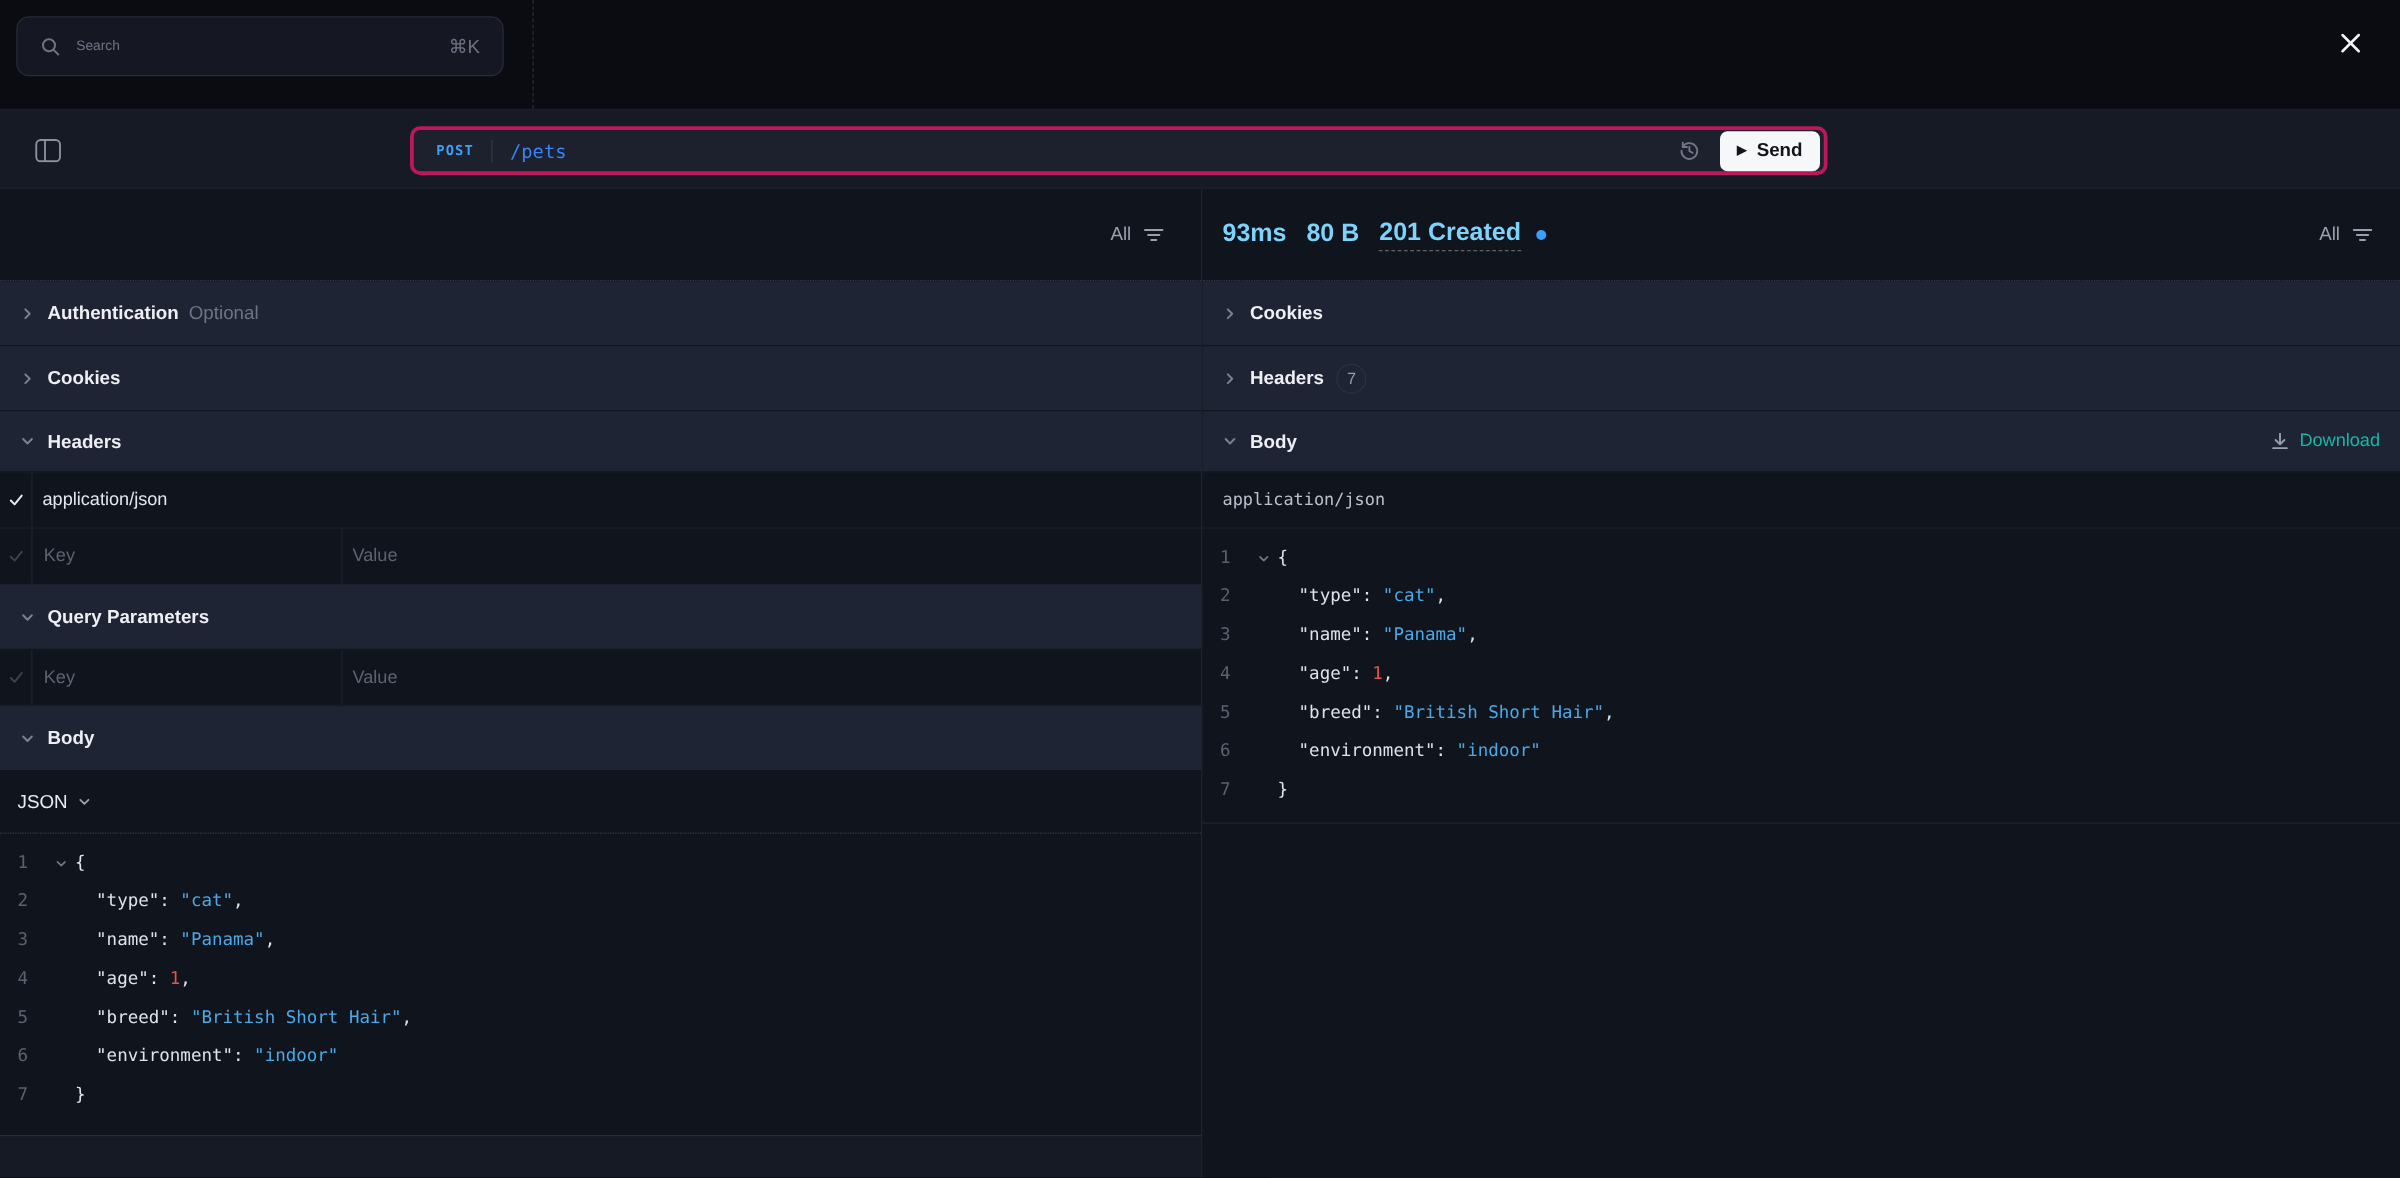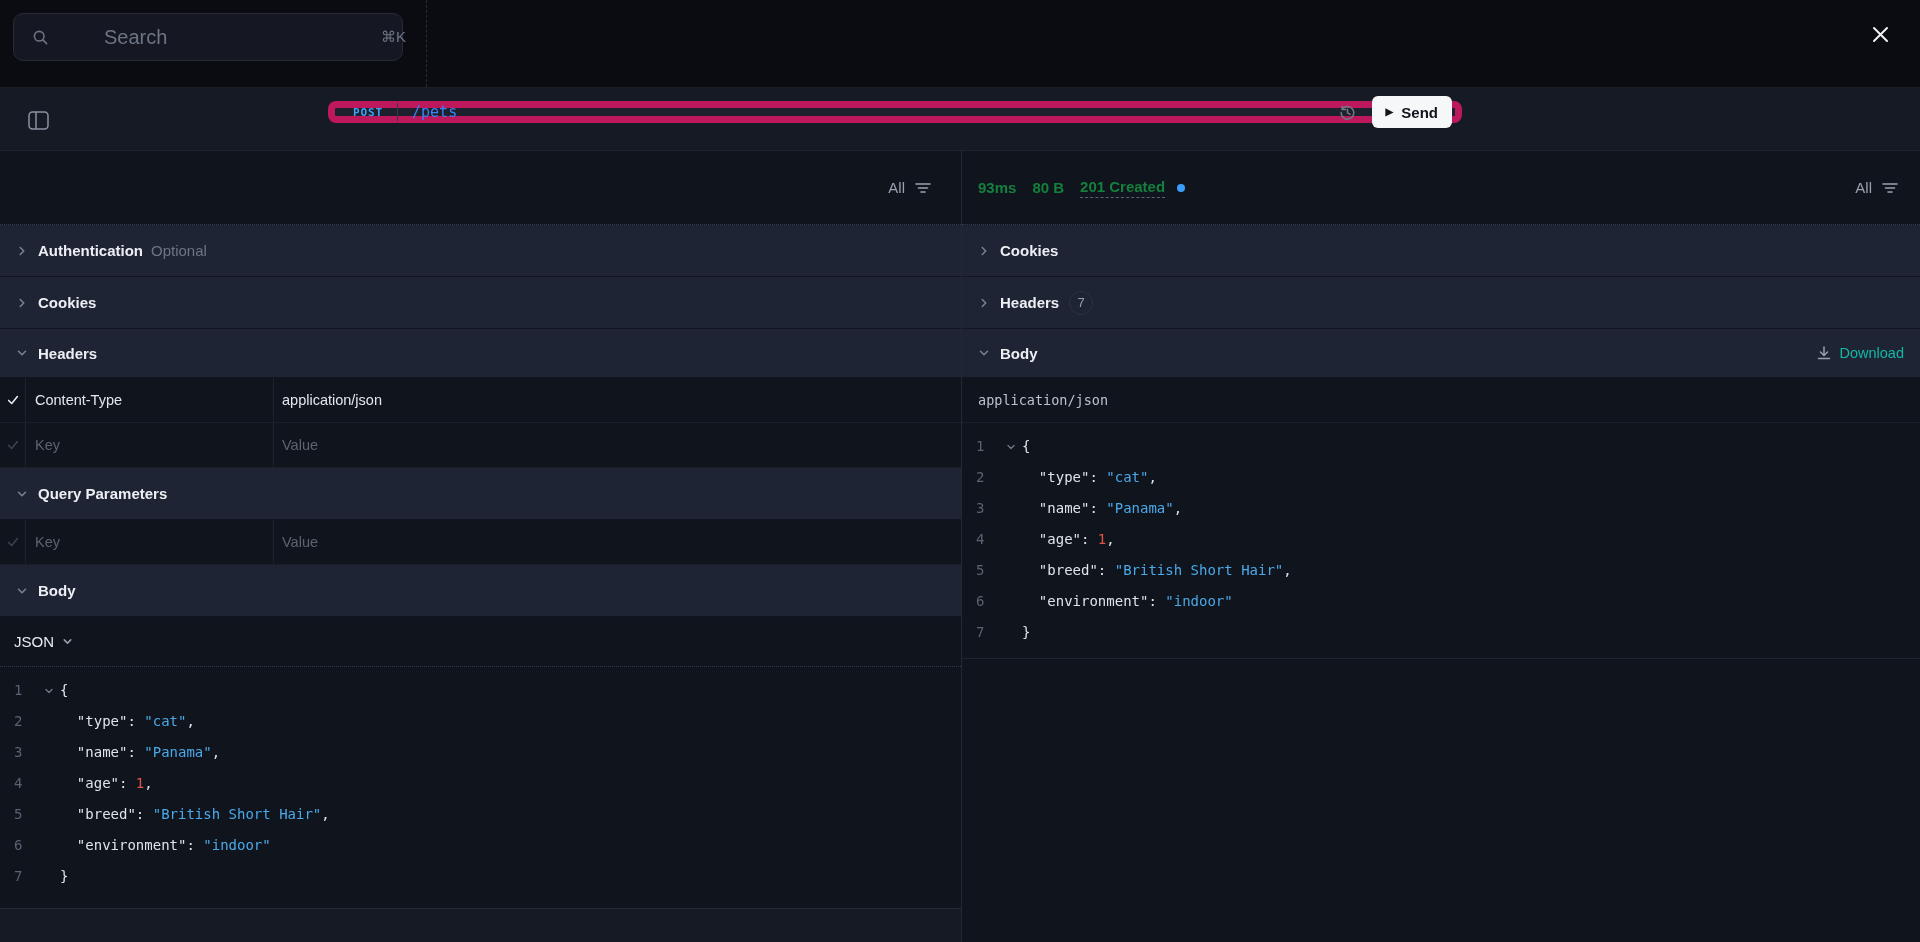--- a/index.html
+++ b/index.html
@@ -6,33 +6,33 @@
   html,body { width:1920px; height:942px; overflow:hidden; background:#0a0c12;
     font-family:"Liberation Sans", sans-serif; color:#e9ecf2; }
   .mono { font-family:"DejaVu Sans Mono", monospace; }
 
   
   .topbar { position:relative; height:88px; background:#0a0c12; border-bottom:1px solid #1a1e28; }
   .search-box { position:absolute; left:13px; top:13px; width:390px; height:48px;
     background:#151823; border:1px solid #262b36; border-radius:10px;
     display:flex; align-items:center; padding:0 18px; gap:12px; cursor:pointer; }
   .search-box input { flex:1; background:transparent; border:none; outline:none;
-    font-size:20px; color:#e9ecf2; font-family:"Liberation Sans", sans-serif;margin-left:43px; }
+    font-size:11px; color:#e9ecf2; font-family:"Liberation Sans", sans-serif; }
   .search-box input::placeholder { color:#6d7484; }
   .search-shortcut { color:#6d7484; font-size:15px; }
   .topbar-divider { position:absolute; left:426px; top:0; height:87px; border-left:1px dashed #262b36; }
   .close-btn { position:absolute; right:26px; top:20px; width:28px; height:28px;
     display:flex; align-items:center; justify-content:center; cursor:pointer; }
 
   
   .toolbar { position:relative; height:63px; background:#151a24; border-bottom:1px solid #1e232e; }
   .sidebar-toggle { position:absolute; left:26px; top:20px; width:24px; height:24px;
     display:flex; align-items:center; justify-content:center; cursor:pointer; }
-  .address-bar { position:absolute; left:328px; top:13px; width:1134px; height:22px;
-    background:#1c212d; border:7px solid #be185d; border-radius:8px;
+  .address-bar { position:absolute; left:328px; top:13px; width:1134px; height:39px;
+    background:#1c212d; border:3px solid #be185d; border-radius:8px;
     display:flex; align-items:center;justify-content:space-between; }
   .method { color:#3ea1f4; font-size:11px; font-weight:bold; letter-spacing:0.08em;
     padding:0 14px 0 18px; }
   .method-sep { width:1px; height:18px; background:#323848; }
   .url { color:#3b82f6; font-size:15px; padding-left:14px; flex:1; }
   .history-btn { width:24px; height:24px; display:flex; align-items:center; justify-content:center;
     margin-right:12px; cursor:pointer; }
   .send-btn { height:32px; margin-right:3px; background:#f6f7f9; color:#12141c;
     border:none; border-radius:6px; font-size:15px; font-weight:bold;
     display:flex; align-items:center; gap:8px; padding:0 14px; cursor:pointer;
@@ -46,21 +46,21 @@
   .panel.right { flex:1; }
 
   .filter-row { height:74px; flex:none; border-bottom:1px dotted #343a47;
     display:flex; align-items:center; }
   .filter-ctl { margin-left:auto; display:flex; align-items:center; gap:10px;
     color:#9aa1ae; font-size:15px; cursor:pointer; }
   .panel.left  .filter-ctl { margin-right:30px; }
   .panel.right .filter-ctl { margin-right:22px; }
 
   .stats { display:flex; align-items:center; gap:16px; padding-left:16px;
-    font-size:15px; font-weight:bold; color:#15803d; }
+    font-size:20px; font-weight:bold; color:#7dd3fc; }
   .status-link { border-bottom:1px dashed #5c6370; padding-bottom:2px; cursor:pointer; }
   .status-dot { width:8px; height:8px; border-radius:50%; background:#3b9eff; margin-left:-4px; }
 
   .section-row { height:52px; flex:none; background:#1e2433; border-bottom:1px solid #11151f;
     display:flex; align-items:center; padding:0 16px 0 12px; cursor:pointer; }
   .section-row.short { height:49px; }
   .section-row .chev { width:20px; height:20px; display:flex; align-items:center;
     justify-content:center; flex:none; }
   .section-label { font-size:15px; font-weight:bold; color:#edeff4; margin-left:6px; }
   .section-hint { font-size:15px; color:#6d7484; margin-left:8px; }
@@ -194,21 +194,20 @@
       </span>
       <span class="section-label">Headers</span>
     </div>
 
     <div class="kv-row">
       <div class="cell cell-check">
         <svg width="14" height="14" viewBox="0 0 16 16">
             <polyline points="3 8.5 6.5 12 13 4" fill="none" stroke="#e8ebf0" stroke-width="1.8" stroke-linecap="round" stroke-linejoin="round"></polyline>
           </svg>
       </div>
-      <div class="cell cell-key">Content-Type</div>
       <div class="cell cell-value">application/json</div>
     </div>
     <div class="kv-row">
       <div class="cell cell-check">
         <svg width="14" height="14" viewBox="0 0 16 16">
             <polyline points="3 8.5 6.5 12 13 4" fill="none" stroke="#3c4250" stroke-width="1.8" stroke-linecap="round" stroke-linejoin="round"></polyline>
           </svg>
       </div>
       <div class="cell cell-key ph">Key</div>
       <div class="cell cell-value ph">Value</div>

